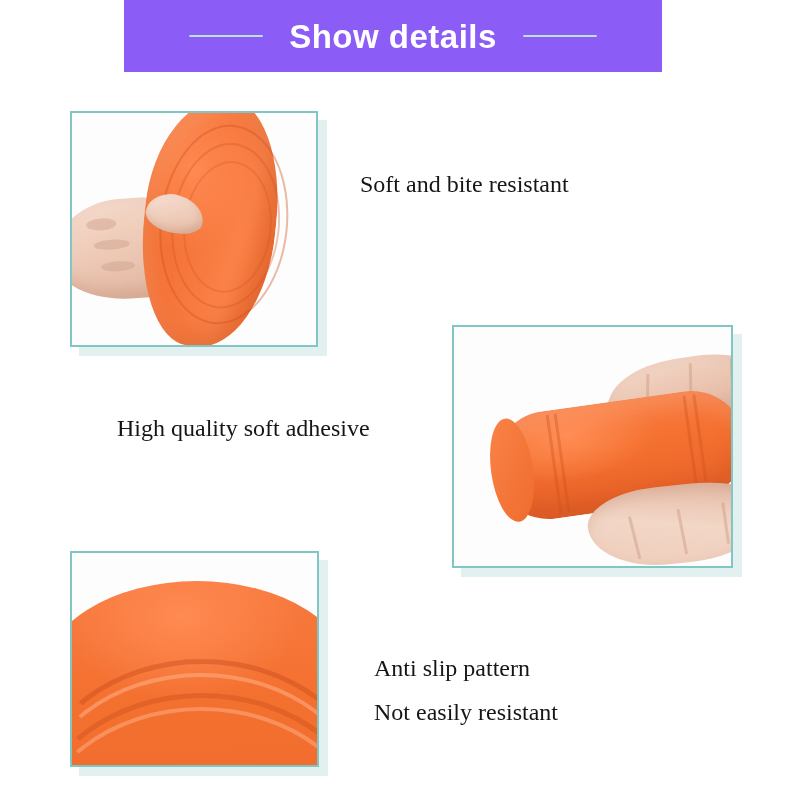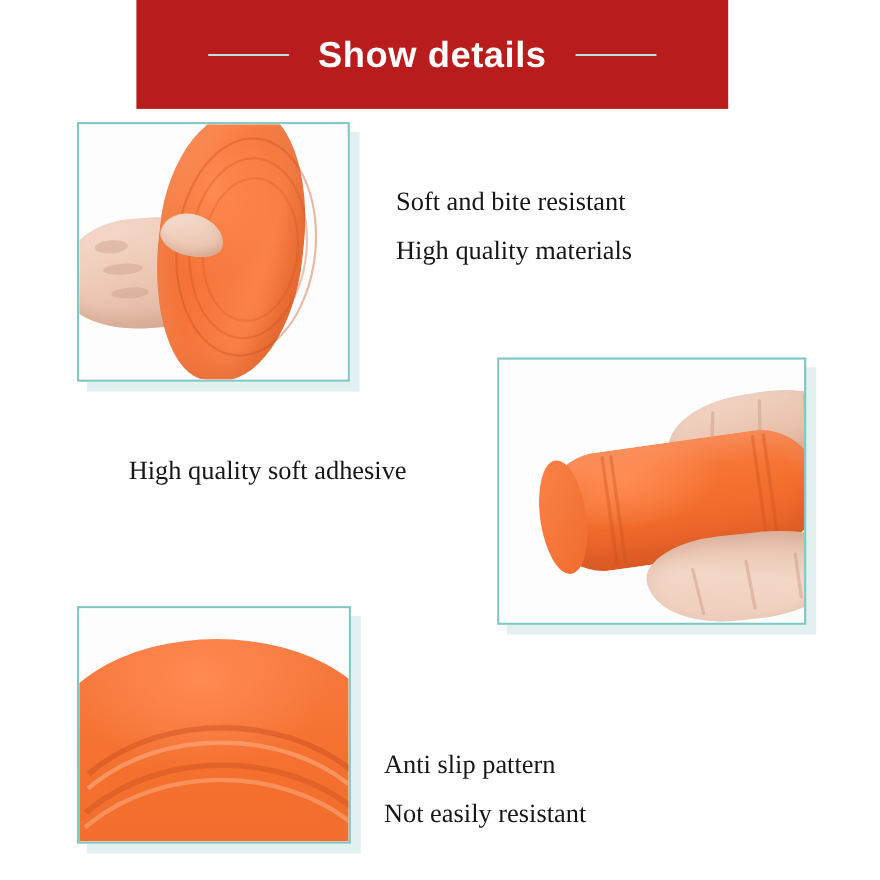--- a/index.html
+++ b/index.html
@@ -15,22 +15,22 @@
     overflow: hidden;
     position: relative;
   }
 
   
   #banner {
     position: absolute;
     left: 124px;
     top: 0px;
     width: 538px;
-    height: 99px;
-    background: #b91c1c;
+    height: 72px;
+    background: #8b5cf6;
     display: flex;
     align-items: center;
     justify-content: center;
     gap: 26px;
   }
   .banner-rule {
     width: 74px;
     height: 2px;
     background: #b9e3e1;
     border-radius: 1px;
@@ -207,21 +207,21 @@
   .caption {
     position: absolute;
     color: #161616;
     font-family: "Liberation Serif", serif;
     font-size: 24px;
     line-height: 44px;
     white-space: nowrap;
   }
   #caption-one   { left: 360px; top: 162px; }
   #caption-two   { left: 117px; top: 406px; }
-  #caption-three { left: 349px; top: 646px; margin-top: 28px; }
+  #caption-three { left: 374px; top: 646px; }
 </style>
 </head>
 <body>
 
 <div id="banner">
   <span class="banner-rule"></span>
   <span id="banner-title">Show details</span>
   <span class="banner-rule"></span>
 </div>
 
@@ -236,21 +236,20 @@
       <span class="disc-arc a1"></span>
       <span class="disc-arc a2"></span>
       <span class="disc-arc a3"></span>
     </div>
     <div class="thumb-disc"></div>
   </div>
 </div>
 
 <div class="caption" id="caption-one">
   <div>Soft and bite resistant</div>
-  <div>High quality materials</div>
 </div>
 
 <div class="photo-frame" id="frame-roll">
   <div class="photo-stage">
     <div class="fingers-top">
       <span class="finger-line" style="left:40px;top:10px;width:3px;height:40px;transform:rotate(10deg);"></span>
       <span class="finger-line" style="left:84px;top:6px;width:3px;height:44px;transform:rotate(8deg);"></span>
       <span class="finger-line" style="left:126px;top:8px;width:3px;height:40px;transform:rotate(6deg);"></span>
     </div>
     <div class="roll-body">

